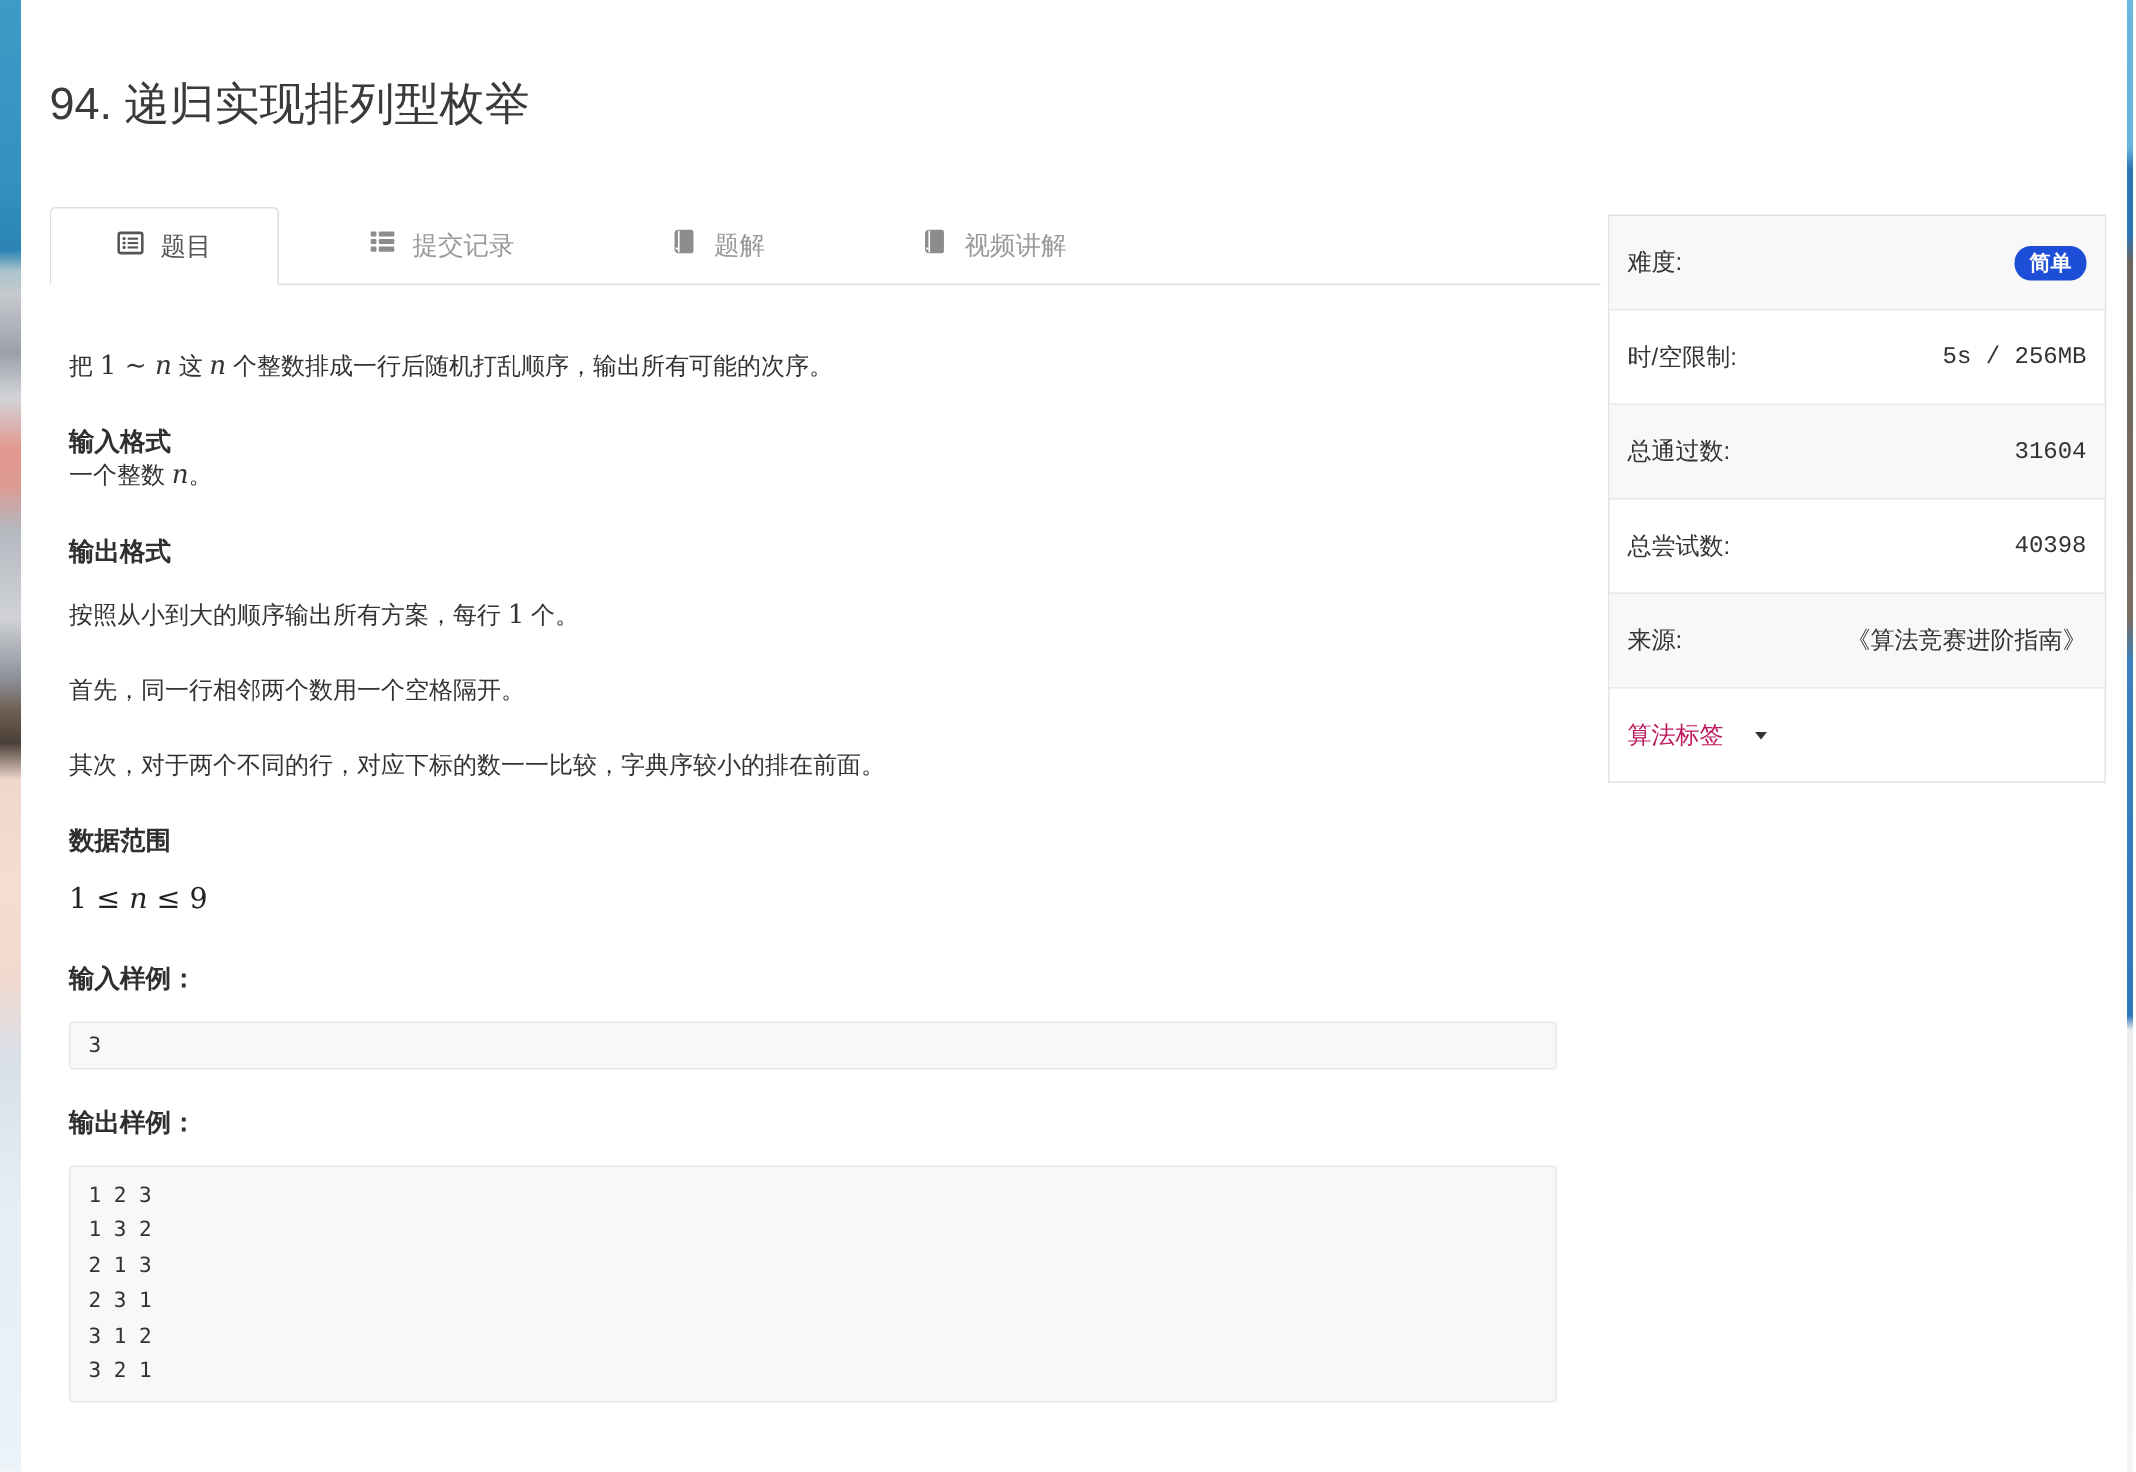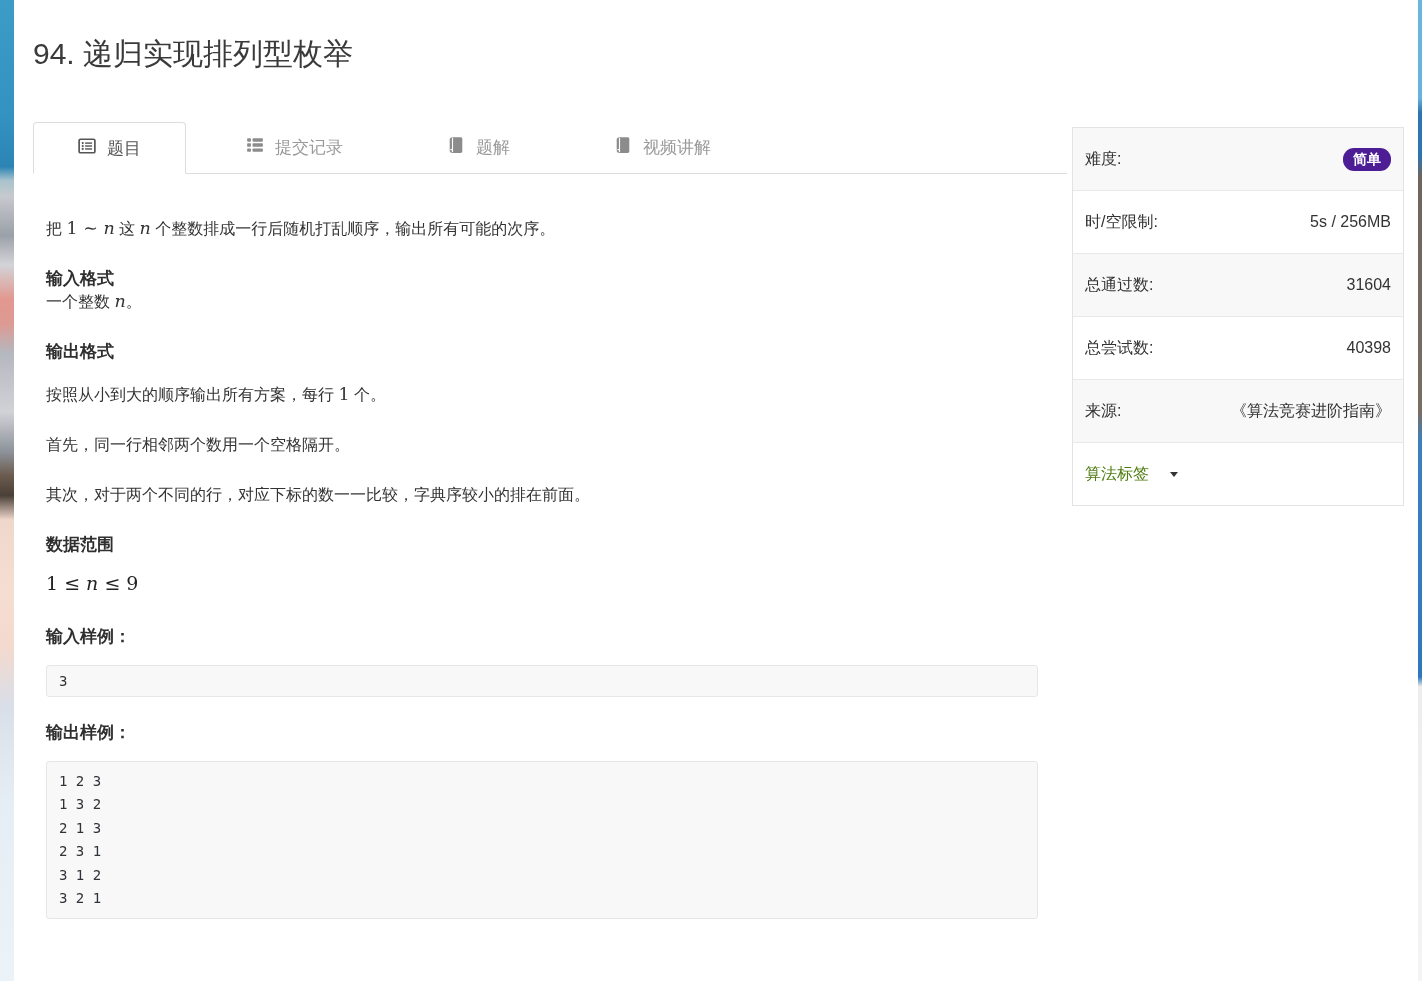--- a/index.html
+++ b/index.html
@@ -22,21 +22,21 @@
   }
   .bg-right{
     position:absolute;right:2px;top:0;width:4px;height:981px;z-index:5;
     background:linear-gradient(180deg,
       #69b6de 0%, #66b4dd 10%, #2d74b2 11.5%, #2d74b2 16%,
       #6f655c 18%, #7a6d62 42%, #3c80bf 45%,
       #2d78bc 69%, #ededed 70%, #f4f4f4 100%);
   }
   .page{position:absolute;left:14px;top:0;right:7px;bottom:0;background:#fff;}
 
-  .page-header{padding:34px 0 0 19px;}
+  .page-header{padding:50px 0 0 19px;}
   h1.title{margin:0;font-size:30px;line-height:40px;font-weight:500;color:#3a3a3a;}
 
   .layout{display:flex;padding-left:19px;align-items:flex-start;}
   .main-col{width:1034px;flex:none;}
   .side-col{width:332px;flex:none;margin-left:5px;margin-top:53px;}
 
   
   .nav-tabs{display:flex;border-bottom:1px solid #ddd;margin-top:48px;}
   .tab{
     height:50px;display:flex;align-items:center;gap:11px;
@@ -69,26 +69,26 @@
   pre.code.multi{padding:8px 12px;line-height:23.4px;}
 
   
   .side-table{border:1px solid #e3e3e3;background:#fff;}
   .side-row{
     display:flex;align-items:center;justify-content:space-between;
     height:62px;padding:0 12px;font-size:16px;color:#333;
   }
   .side-row + .side-row{border-top:1px solid #e8e8e8;}
   .side-row.striped{background:#f8f8f8;}
-  .side-row .value{text-align:right;color:#333;}
+  .side-row .value{text-align:right;color:#333;font-family:Liberation Mono, monospace;}
   .badge{
     display:inline-block;color:#fff;font-size:14px;font-weight:700;
     line-height:17px;padding:3px 10px;border-radius:11px;background:#4caf50;
   }
-  .tag-toggle{display:flex;align-items:center;gap:21px;cursor:pointer;color:#4d7c0f;}
+  .tag-toggle{display:flex;align-items:center;gap:21px;cursor:pointer;color:#be185d;}
   .caret{width:0;height:0;border:4px solid transparent;border-top:5px solid #333;margin-top:5px;}
 </style>
 </head>
 <body>
 
 <div class="bg-left"></div>
 <div class="bg-right"></div>
 
 <div class="page">
   <div class="page-header">
@@ -164,21 +164,21 @@
 2 3 1
 3 1 2
 3 2 1</pre>
       </div>
     </div>
 
     <div class="side-col">
       <div class="side-table">
         <div class="side-row striped">
           <span>难度:</span>
-          <span class="badge" style="background: #4c1d95;">简单</span>
+          <span class="badge" style="background: #1d4ed8;">简单</span>
         </div>
         <div class="side-row">
           <span>时/空限制:</span>
           <span class="value">5s / 256MB</span>
         </div>
         <div class="side-row striped">
           <span>总通过数:</span>
           <span class="value">31604</span>
         </div>
         <div class="side-row">

